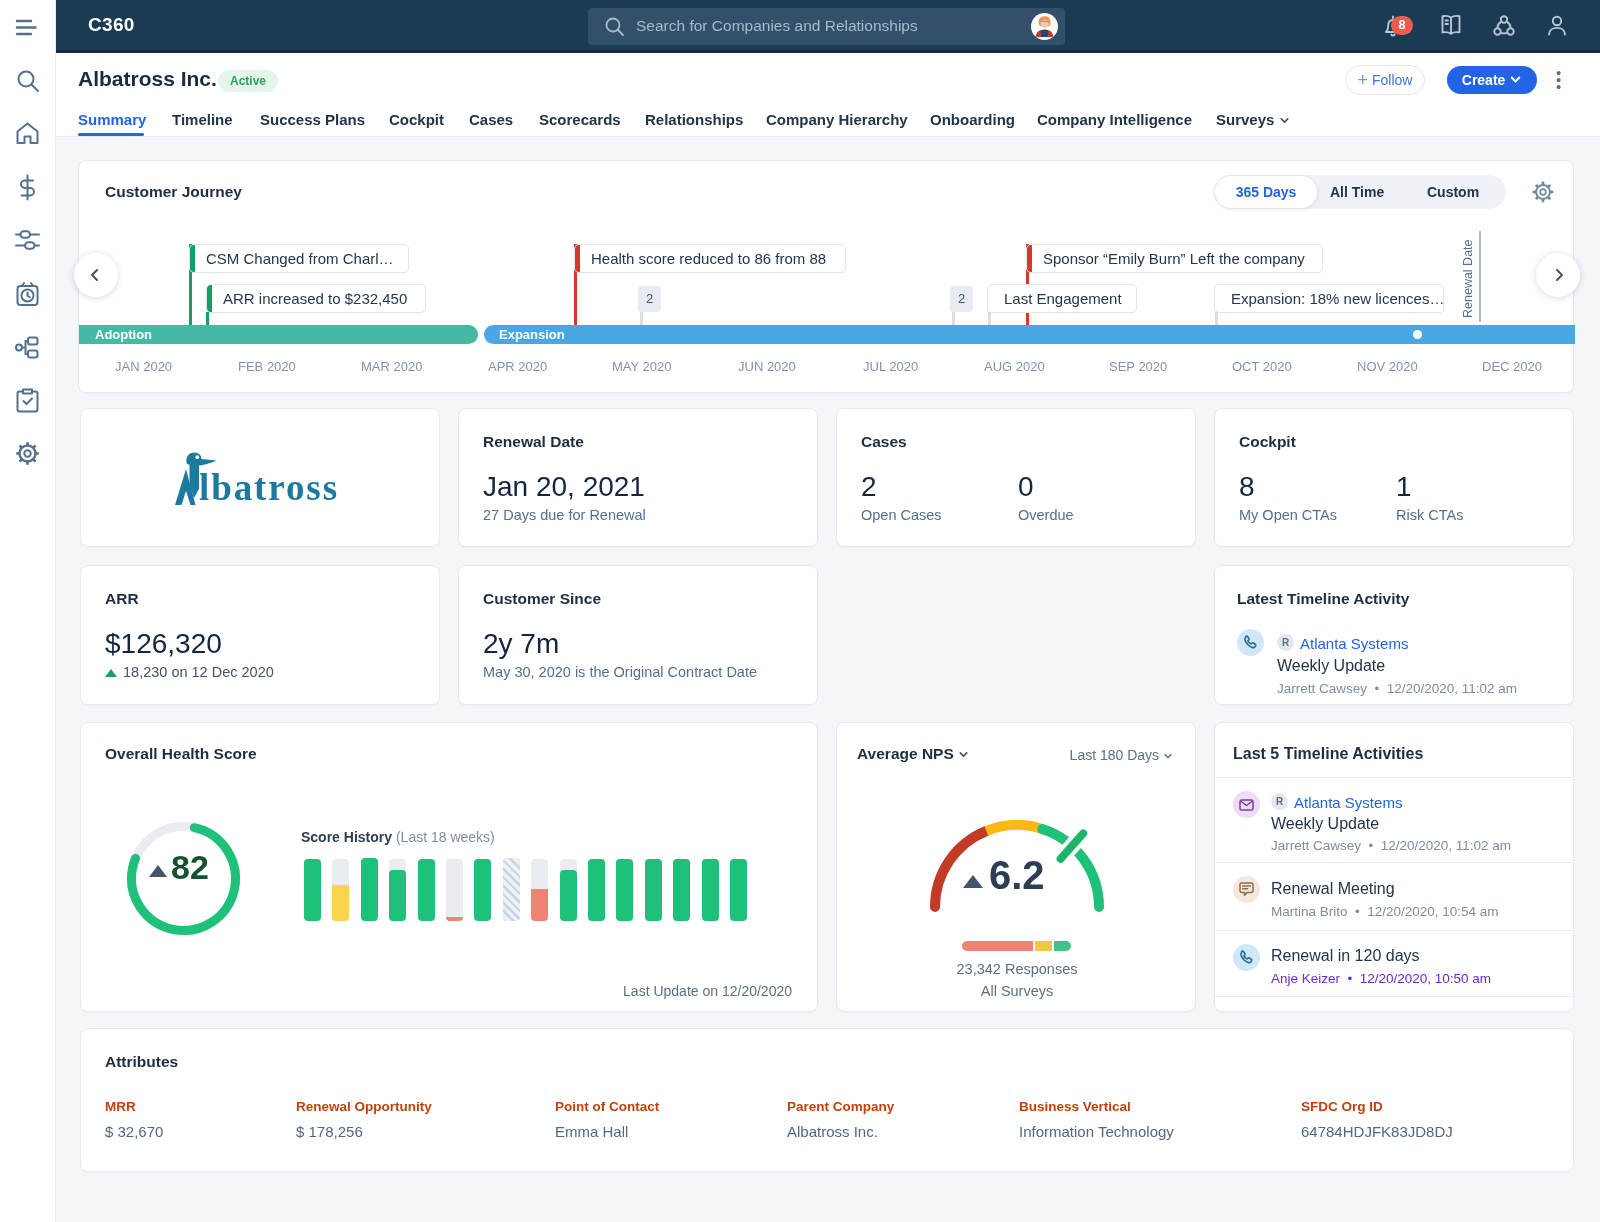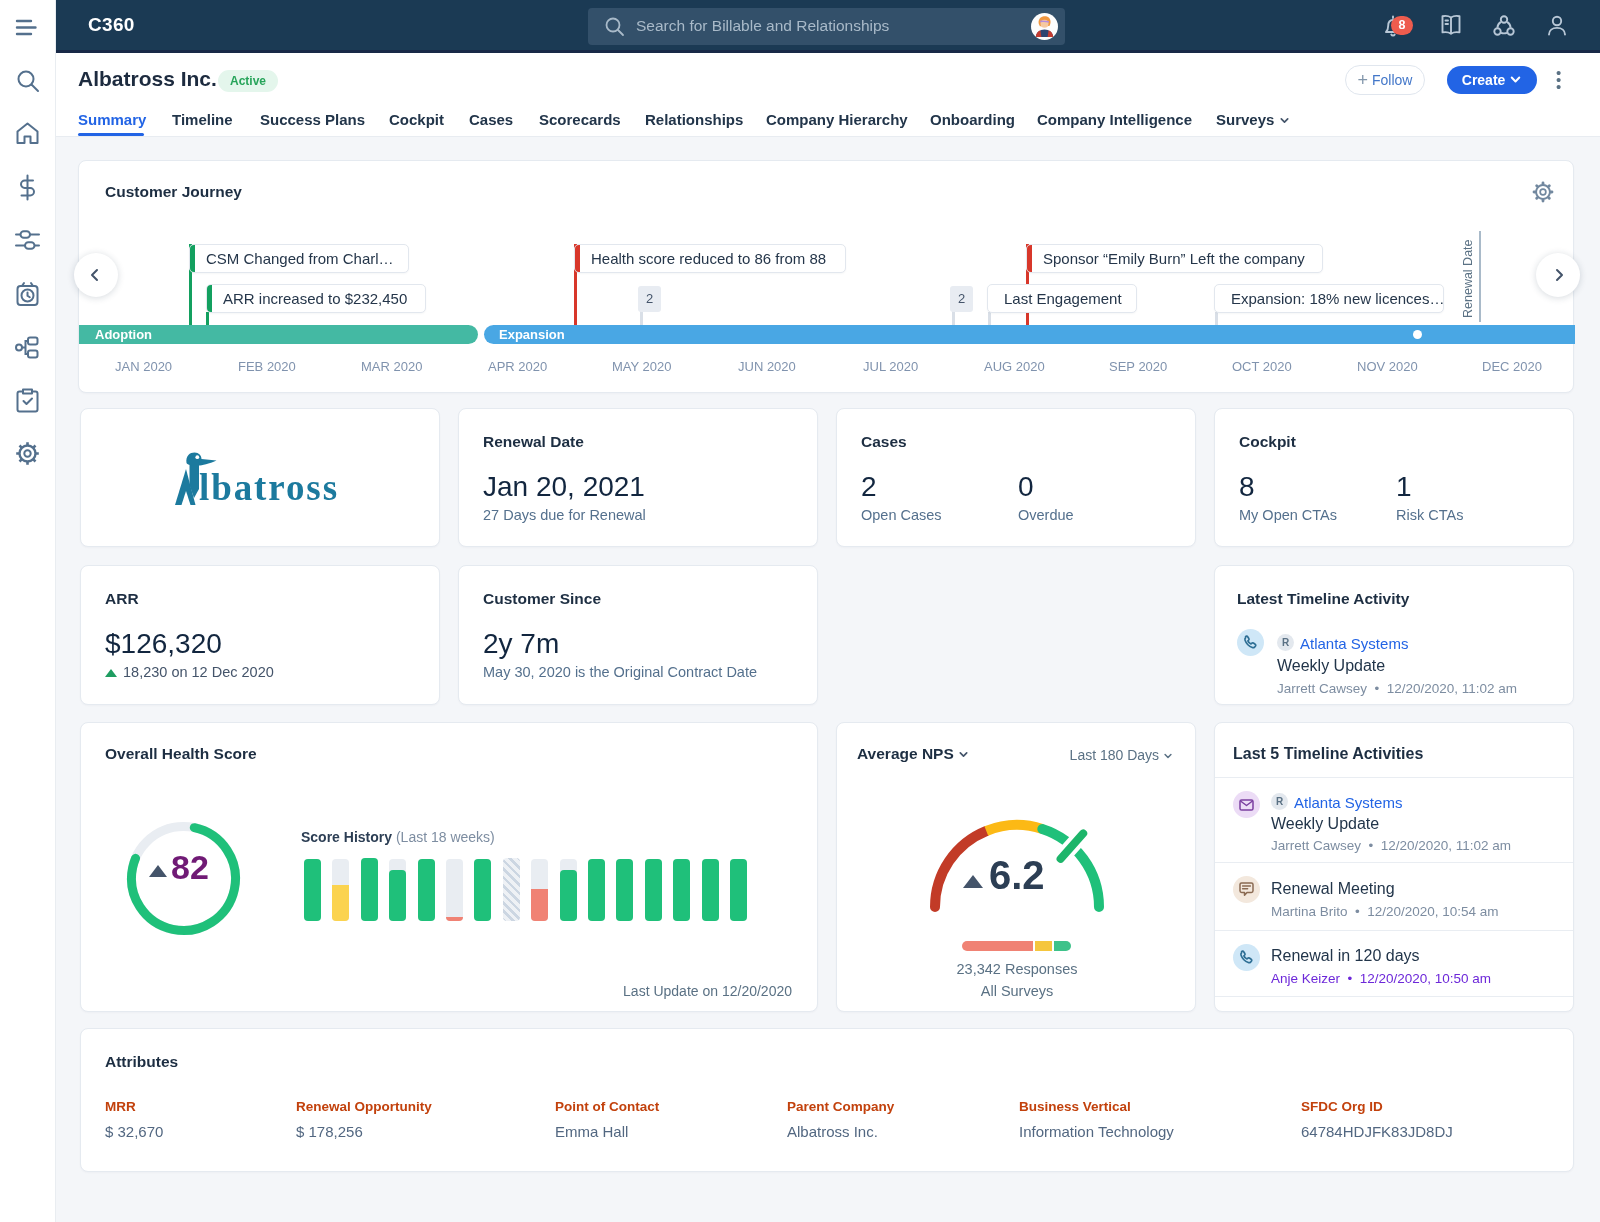--- a/index.html
+++ b/index.html
@@ -92,21 +92,21 @@
       </svg>
   </div>
 
   <div id="navbar">
     <div id="c360">C360</div>
     <div id="searchbar">
       <svg style="position:absolute;left:16px;top:8px" width="21" height="21" viewBox="0 0 21 21" fill="none" stroke="#a9bac9" stroke-width="1.8">
           <circle cx="9" cy="9" r="6.5"></circle>
           <path d="M14 14l5 5" stroke-linecap="round"></path>
         </svg>
-      <div class="ph">Search for Billable and Relationships</div>
+      <div class="ph">Search for Companies and Relationships</div>
       <svg style="position:absolute;right:7px;top:5px" width="27" height="27" viewBox="0 0 27 27">
           <circle cx="13.5" cy="13.5" r="13.5" fill="#fdfdfd"></circle>
           <path d="M7.8 11c-.8-3.5.9-6.7 4-7.4 4.2-1 7.4 1.2 7.7 4.6.2 2.2-.4 3.8-1.2 4.8l-9.4.2z" fill="#f0973f"></path>
           <circle cx="13.5" cy="10.8" r="4" fill="#f6c9a0"></circle>
           <path d="M9.4 9.4c2.4-.8 5.8-.6 8.2.4l.3-1.8-8.7-.4z" fill="#b48be0"></path>
           <path d="M4.8 24c.5-4.6 4-7.4 8.7-7.4s8.2 2.8 8.7 7.4z" fill="#2e4470"></path>
           <path d="M4.8 24c.2-3.2 2-5.6 4.6-6.7l1 6.7zM22.2 24c-.2-3.2-2-5.6-4.6-6.7l-1 6.7z" fill="#c33b30"></path>
         </svg>
     </div>
 
@@ -155,20 +155,25 @@
     <div class="tab" style="left:710px;">Company Hierarchy</div>
     <div class="tab" style="left:874px;">Onboarding</div>
     <div class="tab" style="left:981px;">Company Intelligence</div>
     <div class="tab" style="left:1160px;">Surveys <svg width="11" height="11" viewBox="0 0 12 12" style="vertical-align:-1px" fill="none" stroke="#44546a" stroke-width="1.8" stroke-linecap="round" stroke-linejoin="round">
           <path d="M2.5 4.2L6 7.8l3.5-3.6"></path>
         </svg></div>
   </div>
 
   <div class="card" id="journey">
     <div class="ctitle" style="position:absolute;left:26px;top:22px;">Customer Journey</div>
+    <div id="toggle">
+      <div id="tsel">365 Days</div>
+      <div class="tseg" style="left:116px;">All Time</div>
+      <div class="tseg" style="left:213px;">Custom</div>
+    </div>
     <svg style="position:absolute;left:1452px;top:19px" width="24" height="24" viewBox="0 0 27 27" fill="none" stroke="#72889f">
         <circle cx="13.5" cy="13.5" r="3.2" stroke-width="1.9"></circle>
         <circle cx="13.5" cy="13.5" r="7.8" stroke-width="2.2"></circle>
         <g stroke-width="3.2" stroke-linecap="round">
           <path d="M13.5 3.4v1.4M13.5 22.2v1.4M3.4 13.5h1.4M22.2 13.5h1.4M6.4 6.4l1 1M19.6 19.6l1 1M20.6 6.4l-1 1M7.4 19.6l-1 1"></path>
         </g>
       </svg>
 
     <div class="conn" style="left:110px;top:83px;height:81px;background:#13a05f;"></div>
     <div class="conn" style="left:127px;top:151px;height:13px;background:#13a05f;"></div>
@@ -273,21 +278,21 @@
     <div style="position:absolute;left:62px;top:115px;font-size:13.5px;color:#7d8da1;">Jarrett Cawsey&nbsp;&nbsp;•&nbsp;&nbsp;12/20/2020, 11:02 am</div>
   </div>
 
   <div class="card" style="left:80px;top:722px;width:738px;height:290px;">
     <div class="ctitle" style="position:absolute;left:24px;top:22px;">Overall Health Score</div>
     <svg style="position:absolute;left:45px;top:98px" width="115" height="115" viewBox="0 0 115 115">
       <circle cx="57.5" cy="57.5" r="52" fill="none" stroke="#e9edf2" stroke-width="9"></circle>
       <circle cx="57.5" cy="57.5" r="52" fill="none" stroke="#1fc07a" stroke-width="9" stroke-linecap="round" pathLength="100" stroke-dasharray="78 22" transform="rotate(-78 57.5 57.5)"></circle>
     </svg>
     <div style="position:absolute;left:68px;top:142px;width:0;height:0;border-left:9px solid transparent;border-right:9px solid transparent;border-bottom:12px solid #44546a;"></div>
-    <div style="position:absolute;left:90px;top:125px;font-size:34px;font-weight:bold;color:#701a75;">82</div>
+    <div style="position:absolute;left:90px;top:125px;font-size:34px;font-weight:bold;color:#14532d;">82</div>
     <div style="position:absolute;left:220px;top:106px;font-size:14px;"><span style="font-weight:bold;color:#2c3e54;">Score History</span> <span style="color:#7d8da1;">(Last 18 weeks)</span></div>
     <div class="hbar" style="left:223px;top:136px;height:62px;background:#1fc07a;"></div>
     <div class="hbar" style="left:251px;top:136px;height:62px;background:#e9edf2;"></div>
     <div class="hbar" style="left:251px;top:162px;height:36px;background:#fbd34f;border-radius:0 0 4px 4px;"></div>
     <div class="hbar" style="left:280px;top:135px;height:63px;background:#1fc07a;"></div>
     <div class="hbar" style="left:308px;top:136px;height:62px;background:#e9edf2;"></div>
     <div class="hbar" style="left:308px;top:147px;height:51px;background:#1fc07a;border-radius:4px;"></div>
     <div class="hbar" style="left:337px;top:136px;height:62px;background:#1fc07a;"></div>
     <div class="hbar" style="left:365px;top:136px;height:62px;background:#e9edf2;"></div>
     <div class="hbar" style="left:365px;top:194px;height:4px;background:#f08274;border-radius:0 0 4px 4px;"></div>

